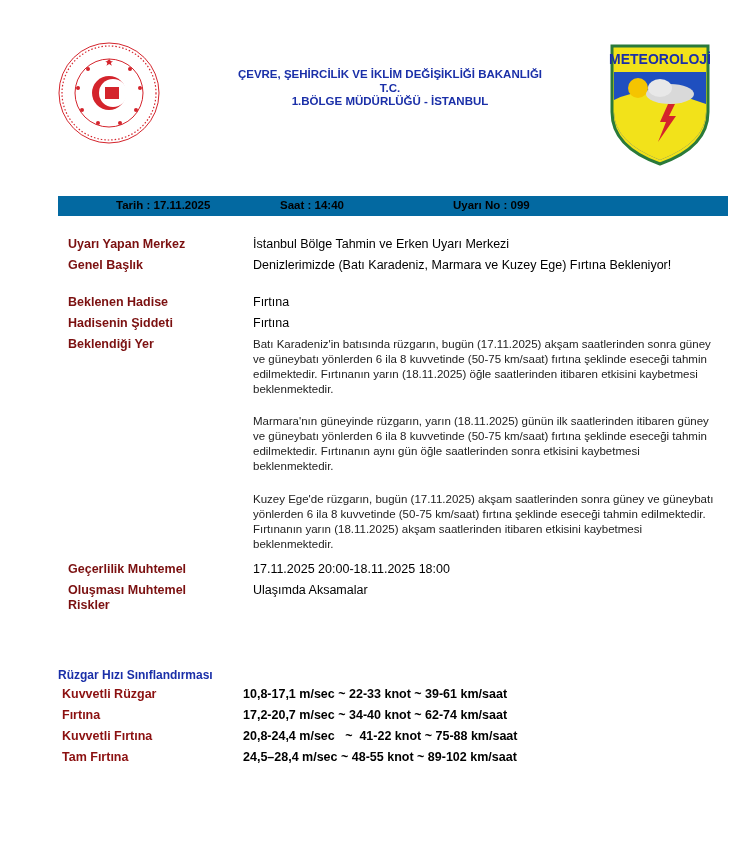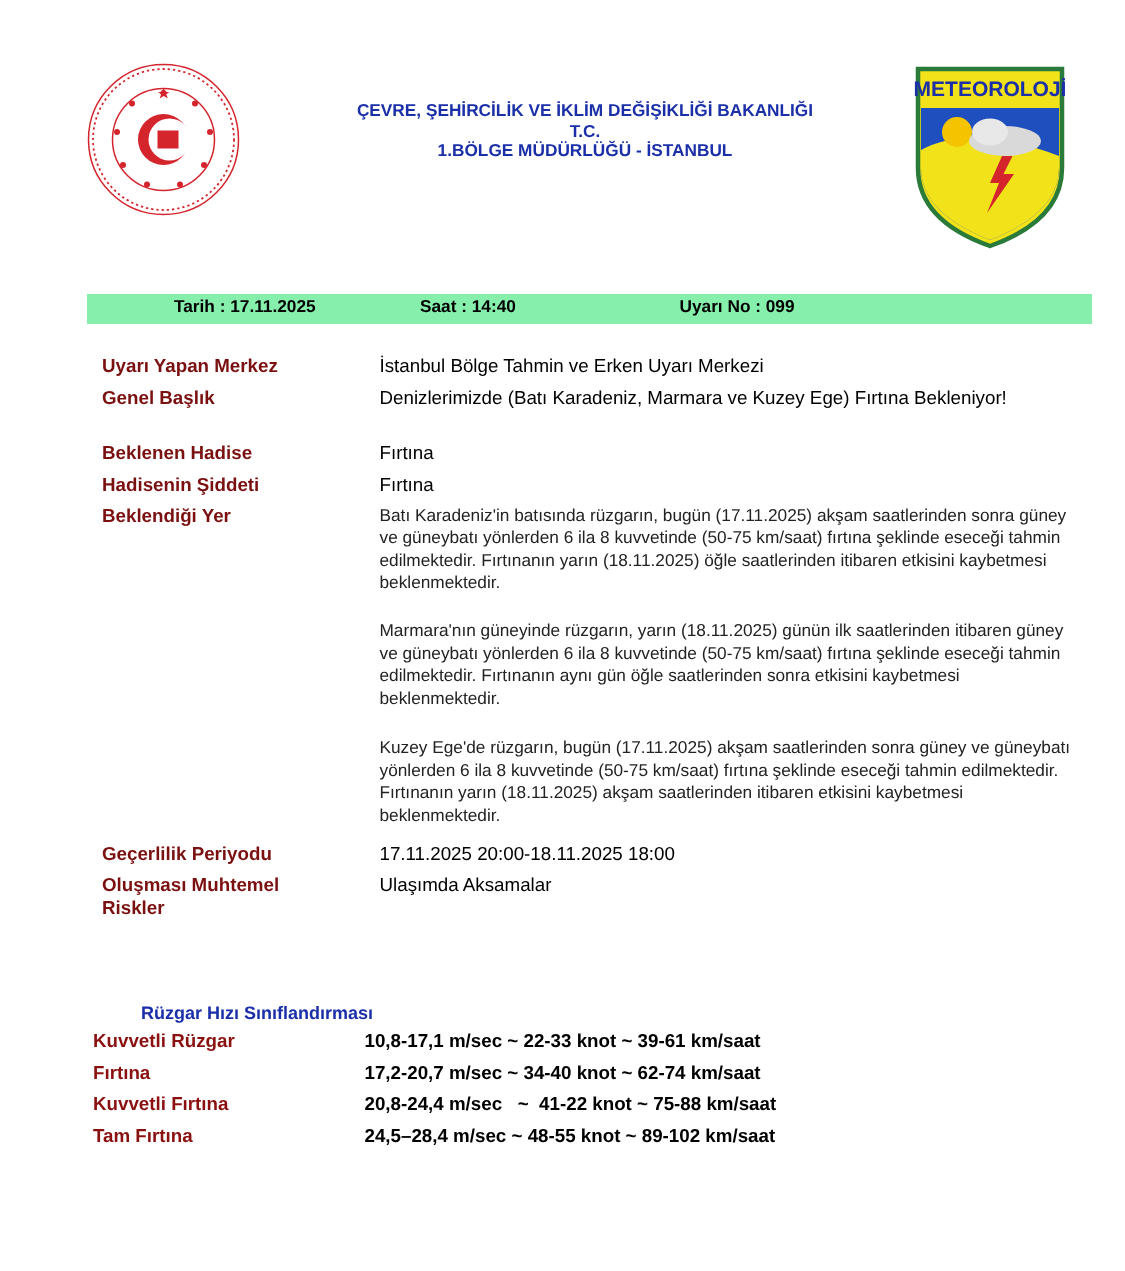--- a/index.html
+++ b/index.html
@@ -5,27 +5,27 @@
   html, body { margin:0; padding:0; background:#ffffff; }
   body { width:750px; height:847px; position:relative; overflow:hidden;
          font-family:"Liberation Sans", sans-serif; color:#000; }
   .abs { position:absolute; }
   
   .emblem { left:58px; top:42px; width:102px; height:102px; }
   .hdr-text { left:200px; top:68px; width:380px; text-align:center; color:#1a2fa8;
               font-weight:bold; font-size:11.5px; line-height:13.5px; }
   .met-logo { left:608px; top:42px; width:104px; height:124px;text-align:center; }
   
-  .band { left:58px; top:196px; width:670px; height:20px; background:#86efac; }
+  .band { left:58px; top:196px; width:670px; height:20px; background:#0369a1; }
   .band span { position:absolute; top:3px; font-size:11.5px; font-weight:bold; }
   
   .lbl { color:#7b1010; font-weight:bold; font-size:12.5px; left:68px; }
   .val { left:253px; font-weight:normal; font-size:12.5px; width:460px; line-height:15px; }
   .para { left:253px; font-size:11.5px; width:470px; line-height:15px; color:#222; }
-  .sec-title { left:58px; top:668px; color:#1a2fa8; font-weight:bold; font-size:12px;margin-left:36px; }
+  .sec-title { left:58px; top:668px; color:#1a2fa8; font-weight:bold; font-size:12px; }
   .wlbl { left:62px; color:#8b1010; font-weight:bold; font-size:12.5px;text-align:center; }
   .wval { left:243px; font-weight:bold; font-size:12.5px; white-space:pre; }
 </style>
 </head>
 <body>
 
 <div class="abs emblem">
   <svg width="102" height="102" viewBox="0 0 102 102">
     <circle cx="51" cy="51" r="50" fill="none" stroke="#d4242c" stroke-width="1"></circle>
     <circle cx="51" cy="51" r="47" fill="none" stroke="#d4242c" stroke-width="1.2" stroke-dasharray="1.5 2"></circle>
@@ -86,21 +86,21 @@
 <div class="abs val" style="top:295px">Fırtına</div>
 
 <div class="abs lbl" style="top:316px">Hadisenin Şiddeti</div>
 <div class="abs val" style="top:316px">Fırtına</div>
 
 <div class="abs lbl" style="top:337px">Beklendiği Yer</div>
 <div class="abs para" style="top:337px">Batı Karadeniz'in batısında rüzgarın, bugün (17.11.2025) akşam saatlerinden sonra güney ve güneybatı yönlerden 6 ila 8 kuvvetinde (50-75 km/saat) fırtına şeklinde eseceği tahmin edilmektedir. Fırtınanın yarın (18.11.2025) öğle saatlerinden itibaren etkisini kaybetmesi beklenmektedir.</div>
 <div class="abs para" style="top:414px">Marmara'nın güneyinde rüzgarın, yarın (18.11.2025) günün ilk saatlerinden itibaren güney ve güneybatı yönlerden 6 ila 8 kuvvetinde (50-75 km/saat) fırtına şeklinde eseceği tahmin edilmektedir. Fırtınanın aynı gün öğle saatlerinden sonra etkisini kaybetmesi beklenmektedir.</div>
 <div class="abs para" style="top:492px">Kuzey Ege'de rüzgarın, bugün (17.11.2025) akşam saatlerinden sonra güney ve güneybatı yönlerden 6 ila 8 kuvvetinde (50-75 km/saat) fırtına şeklinde eseceği tahmin edilmektedir. Fırtınanın yarın (18.11.2025) akşam saatlerinden itibaren etkisini kaybetmesi beklenmektedir.</div>
 
-<div class="abs lbl" style="top:562px">Geçerlilik Periyodu</div>
+<div class="abs lbl" style="top:562px">Geçerlilik Muhtemel</div>
 <div class="abs val" style="top:562px">17.11.2025 20:00-18.11.2025 18:00</div>
 
 <div class="abs lbl" style="top:583px; width:150px; line-height:15px">Oluşması Muhtemel Riskler</div>
 <div class="abs val" style="top:583px">Ulaşımda Aksamalar</div>
 
 <div class="abs sec-title">Rüzgar Hızı Sınıflandırması</div>
 
 <div class="abs wlbl" style="top:687px">Kuvvetli Rüzgar</div>
 <div class="abs wval" style="top:687px">10,8-17,1 m/sec ~ 22-33 knot ~ 39-61 km/saat</div>
 

